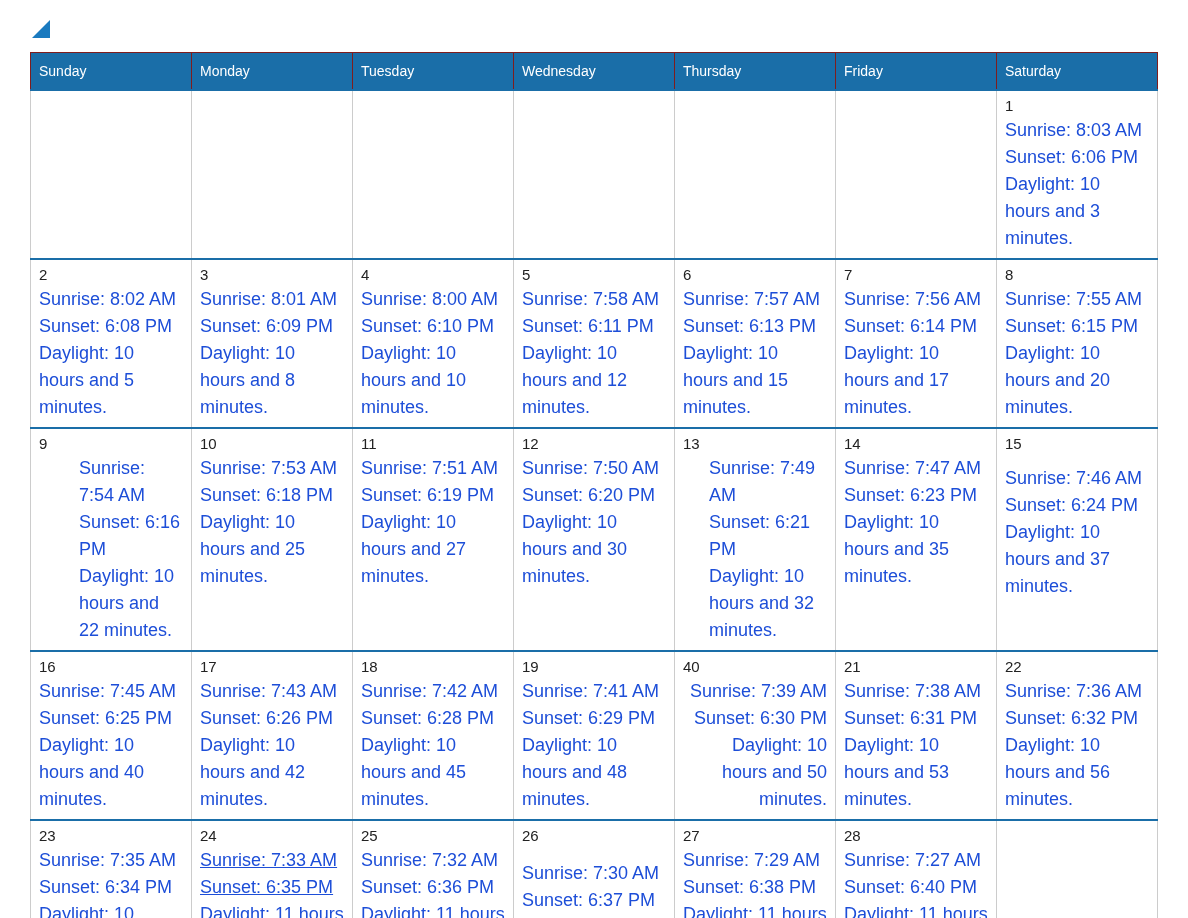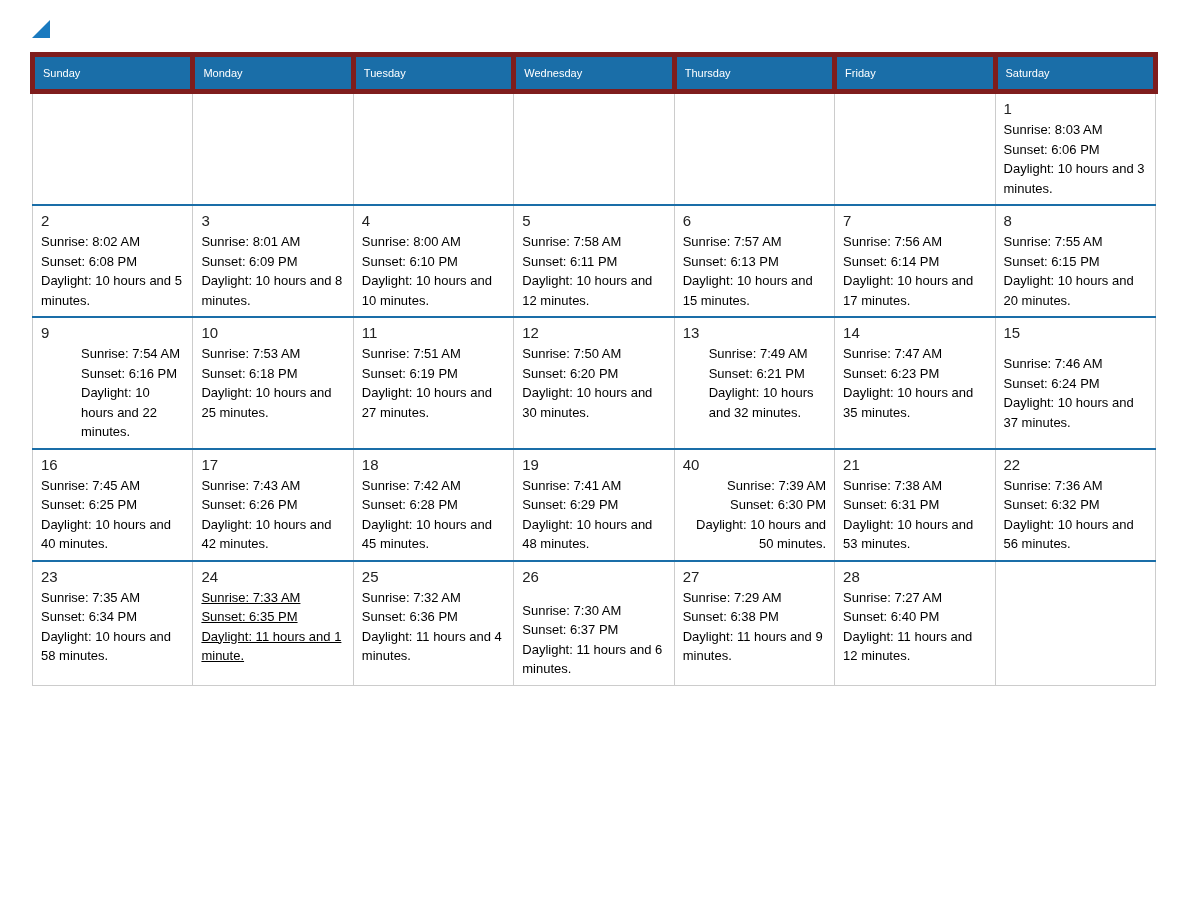--- a/index.html
+++ b/index.html
@@ -48,24 +48,24 @@
     }
     .calendar {
       width: 100%;
       border-collapse: collapse;
       margin-top: 10px;
     }
     .calendar th {
       background-color: #1a6ea8;
       color: #fff;
       padding: 10px 8px;
-      font-size: 11px;
+      font-size: 14px;
       font-weight: normal;
       text-align: left;
-      border: 5px solid #7f1d1d;
+      border: 1px solid #7f1d1d;
     }
     .calendar td {
       vertical-align: top;
       border: 1px solid #ccc;
       padding: 6px 8px;
       width: 14.28%;
       min-height: 110px;
       height: 110px;
       font-size: 12.5px;
       color: #333;
@@ -78,22 +78,22 @@
       border-top: 2px solid #1a6ea8;
     }
     .day-number {
       font-size: 15px;
       font-weight: normal;
       color: #222;
       display: block;
       margin-bottom: 3px;
     }
     .day-info {
-      font-size: 13px;
-      color: #000000;
+      font-size: 18px;
+      color: #1d4ed8;
       line-height: 1.5;
     }
     .empty-cell {
       background: #f9f9f9;
     }
   </style>
 </head>
 <body>
 
 <div class="header">

